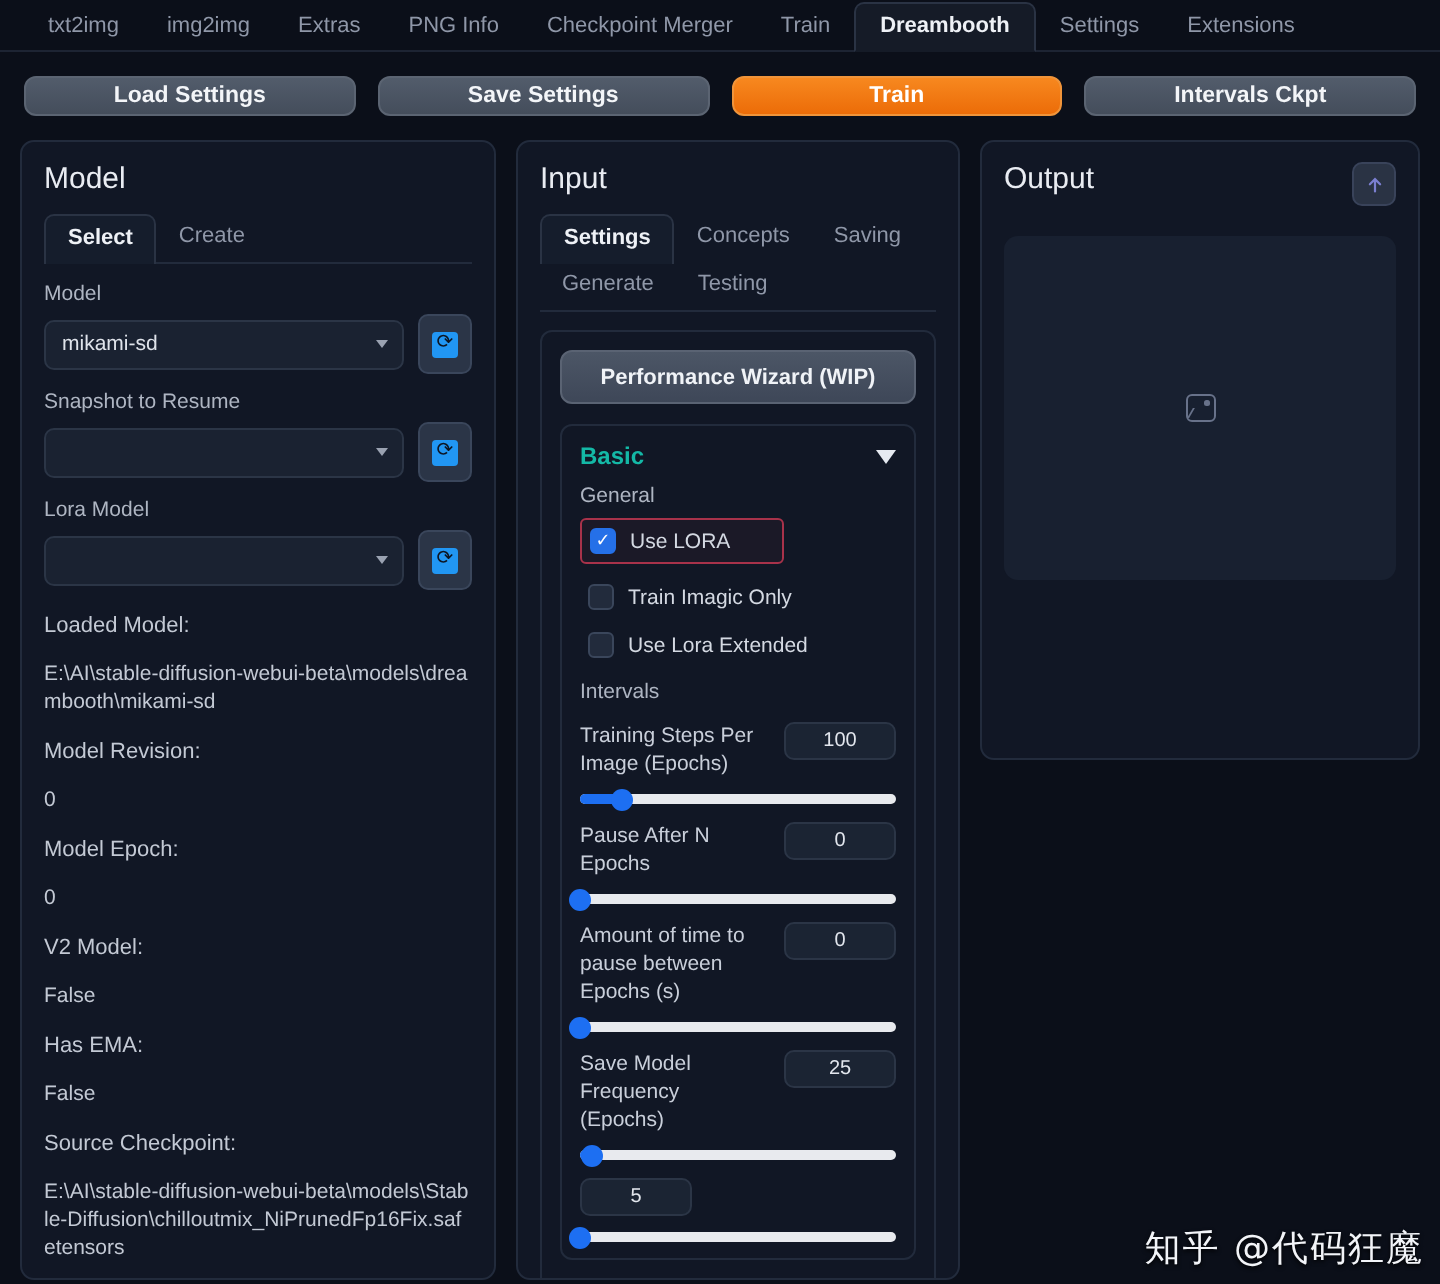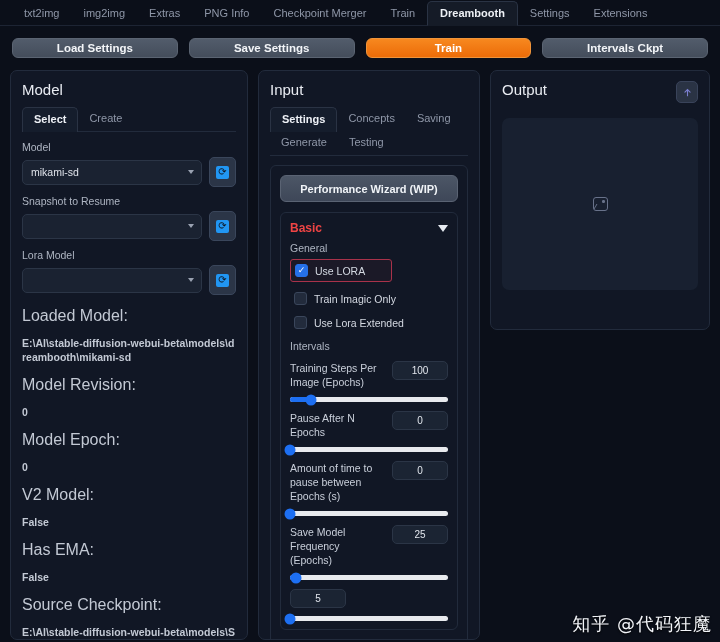--- a/index.html
+++ b/index.html
@@ -79,21 +79,21 @@
   .panel {
     background: #111725;
     border: 1px solid #222b3c;
     border-radius: 7px;
     padding: 10px 11px;
     overflow: hidden;
     position: relative;
   }
   .col-model  { width: 238px; flex: 0 0 238px; }
   .col-input  { width: 222px; flex: 0 0 222px; padding-bottom: 12px; }
-  .col-output { flex: 1 1 auto; height: 260px; }
+  .col-output { flex: 1 1 auto; height: 310px; }
 
   .panel-title {
     font-size: 15px;
     color: #e9ecf2;
     margin-bottom: 9px;
     font-weight: normal;
   }
 
   
   .subtabs {
@@ -168,31 +168,30 @@
     background: #2196f3;
     display: flex;
     align-items: center;
     justify-content: center;
     font-size: 10px;
     color: #0d1522;
     line-height: 1;
   }
 
   .info-label {
-    font-size: 16px;
+    font-size: 11px;
     color: #c3c9d4;
     margin-top: 12px;
   }
   .info-value {
     font-size: 10.5px;
     color: #c3c9d4;
     margin-top: 11px;
     word-break: break-all;
     line-height: 14px;
-    font-weight: bold;
   }
   .tri-down {
     width: 0; height: 0;
     border-left: 5.5px solid transparent;
     border-right: 5.5px solid transparent;
     border-top: 7px solid #e6eaf1;
   }
 
   
   .inner-box {
@@ -220,21 +219,21 @@
     border: 1px solid #222b3c;
     border-radius: 6px;
     padding: 8px 9px;
   }
   .group-head {
     display: flex;
     align-items: center;
     justify-content: space-between;
     cursor: pointer;
   }
-  .group-head-title { font-size: 12px; color: #ef4444; font-weight: bold; }
+  .group-head-title { font-size: 12px; color: #14b8a6; font-weight: bold; }
   .section-label {
     font-size: 10.5px;
     color: #aeb5c2;
     margin: 7px 0 2px 0;
   }
   .check-row {
     display: flex;
     align-items: center;
     gap: 7px;
     padding: 4px 6px 4px 4px;

